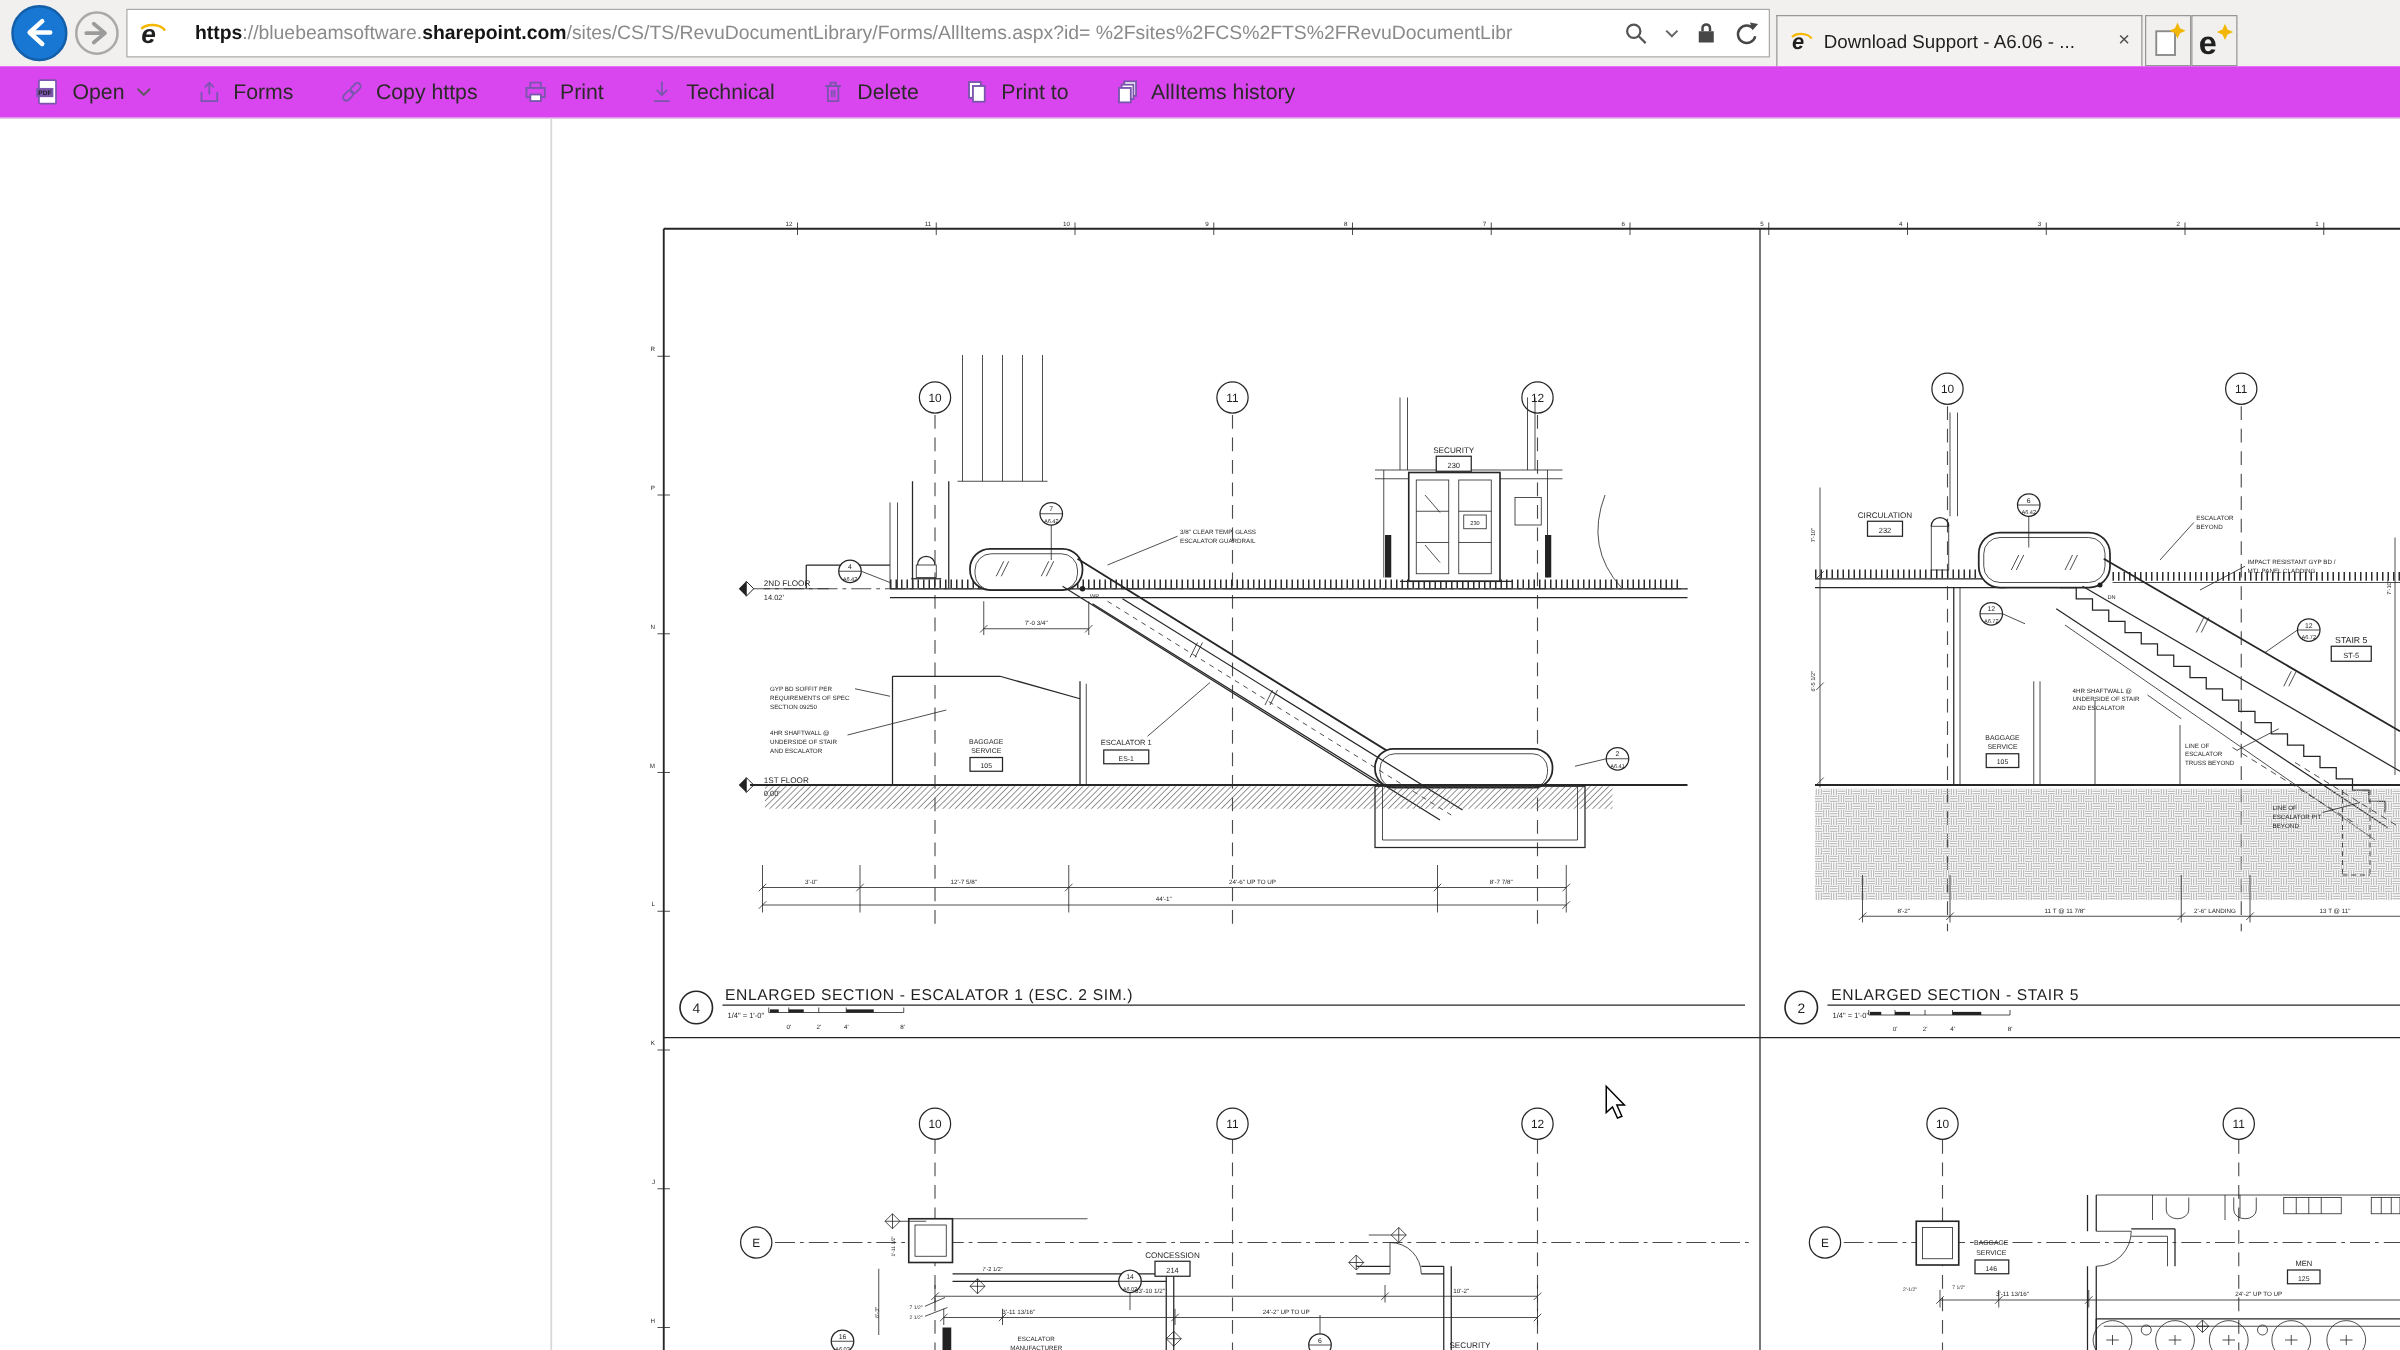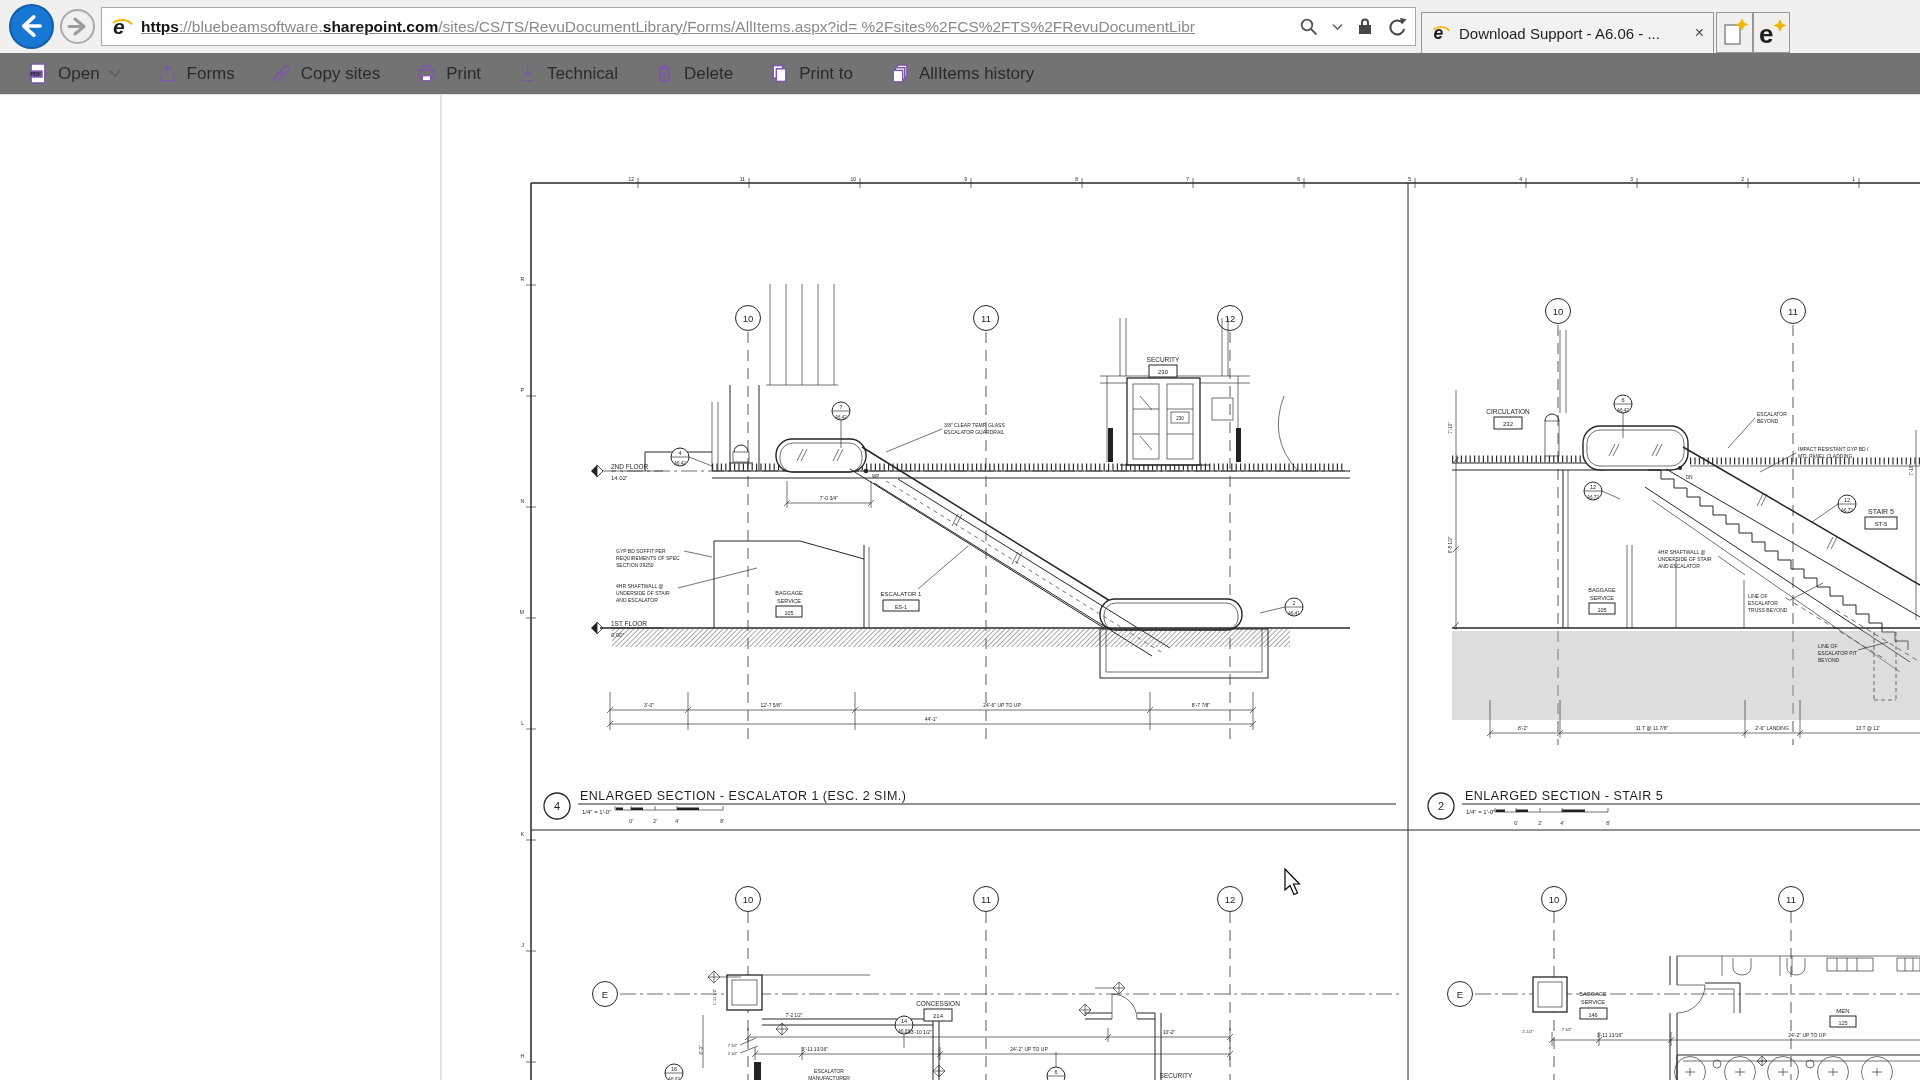--- a/index.html
+++ b/index.html
@@ -2,28 +2,28 @@
 <html><head>
 <meta charset="utf-8">
 <style>
   html,body{margin:0;padding:0;}
   body{width:1920px;height:1080px;overflow:hidden;background:#fff;font-family:"Liberation Sans",sans-serif;position:relative;}
   
   .topbar{position:absolute;top:0;left:0;width:1920px;height:53px;background:#f1f0ef;}
   .backbtn{position:absolute;left:9px;top:4px;width:45px;height:45px;border-radius:50%;background:#1777d2;border:2px solid #135fa9;box-sizing:border-box;display:flex;align-items:center;justify-content:center;cursor:pointer;}
   .fwdbtn{position:absolute;left:60px;top:9px;width:35px;height:35px;border-radius:50%;border:2px solid #a9a9a9;box-sizing:border-box;display:flex;align-items:center;justify-content:center;}
   .urlbar{position:absolute;left:101px;top:7px;width:1315px;height:39px;background:#fff;border:1px solid #a9a9a9;box-sizing:border-box;display:flex;align-items:center;padding:0 8px;}
-  .urltext{flex:1;min-width:0;overflow:hidden;white-space:nowrap;font-size:15.5px;color:#8a8a8a;margin-left:7px;text-decoration:underline;}
+  .urltext{flex:1;min-width:0;overflow:hidden;white-space:nowrap;font-size:15.5px;color:#8a8a8a;margin-left:22px;}
   .urltext .dark{color:#151515;font-weight:700;}
   .urlicons{display:flex;align-items:center;gap:13px;margin-left:6px;}
   .tab{position:absolute;left:1421px;top:12px;width:293px;height:41px;background:#f3f2f1;border:1px solid #979797;border-bottom:none;box-sizing:border-box;display:flex;align-items:center;gap:8px;padding:0 9px;font-size:15px;color:#1f1f1f;}
   .tabclose{margin-left:auto;color:#4d4d4d;font-size:16px;line-height:1;cursor:pointer;}
   .sqbtn{position:absolute;top:12px;width:37px;height:41px;background:#f1f0ef;border:1px solid #979797;box-sizing:border-box;display:flex;align-items:center;justify-content:center;cursor:pointer;}
   
-  .toolbar{position:absolute;top:53px;left:0;width:1920px;height:42px;background:#737373;border-bottom:1px solid #e3e3e3;box-sizing:border-box;display:flex;align-items:center;padding-left:28px;gap:36px;}
+  .toolbar{position:absolute;top:53px;left:0;width:1920px;height:42px;background:#d946ef;border-bottom:1px solid #e3e3e3;box-sizing:border-box;display:flex;align-items:center;padding-left:28px;gap:36px;}
   .titem{display:flex;align-items:center;gap:9px;font-size:17px;color:#2b2a29;cursor:pointer;white-space:nowrap;}
   .ticon{stroke:#7a56ad;fill:none;stroke-width:1.4;}
   
   .canvas{position:absolute;top:95px;left:0;}
   svg text{font-family:"Liberation Sans",sans-serif;fill:#1f1f1f;}
   .mid{text-anchor:middle}.endt{text-anchor:end}
   .s4{font-size:4px}.s45{font-size:4.5px}.s5{font-size:5px}.s55{font-size:5.5px}
   .s6{font-size:6px}.s65{font-size:6.5px}.s7{font-size:7px}.s95{font-size:9.5px}
   .s11{font-size:11px}.s125{font-size:12.5px;letter-spacing:.5px}
   .ln{stroke:#262626;stroke-width:1;fill:none}
@@ -117,21 +117,21 @@
     </svg>
     <span>Forms</span>
   </div>
   <div class="titem">
     <svg class="ticon" width="21" height="21" viewBox="0 0 20 20">
       <g transform="rotate(-45 10 10)">
           <rect x="1.5" y="7.5" width="9" height="5" rx="2.5"></rect>
           <rect x="9.5" y="7.5" width="9" height="5" rx="2.5"></rect>
         </g>
     </svg>
-    <span>Copy sites</span>
+    <span>Copy https</span>
   </div>
   <div class="titem">
     <svg class="ticon" width="21" height="21" viewBox="0 0 20 20">
       <rect x="3" y="7" width="14" height="7"></rect>
         <path d="M6,7 V3 H14 V7"></path>
         <rect x="6" y="12" width="8" height="5" fill="#fff"></rect>
     </svg>
     <span>Print</span>
   </div>
   <div class="titem">

